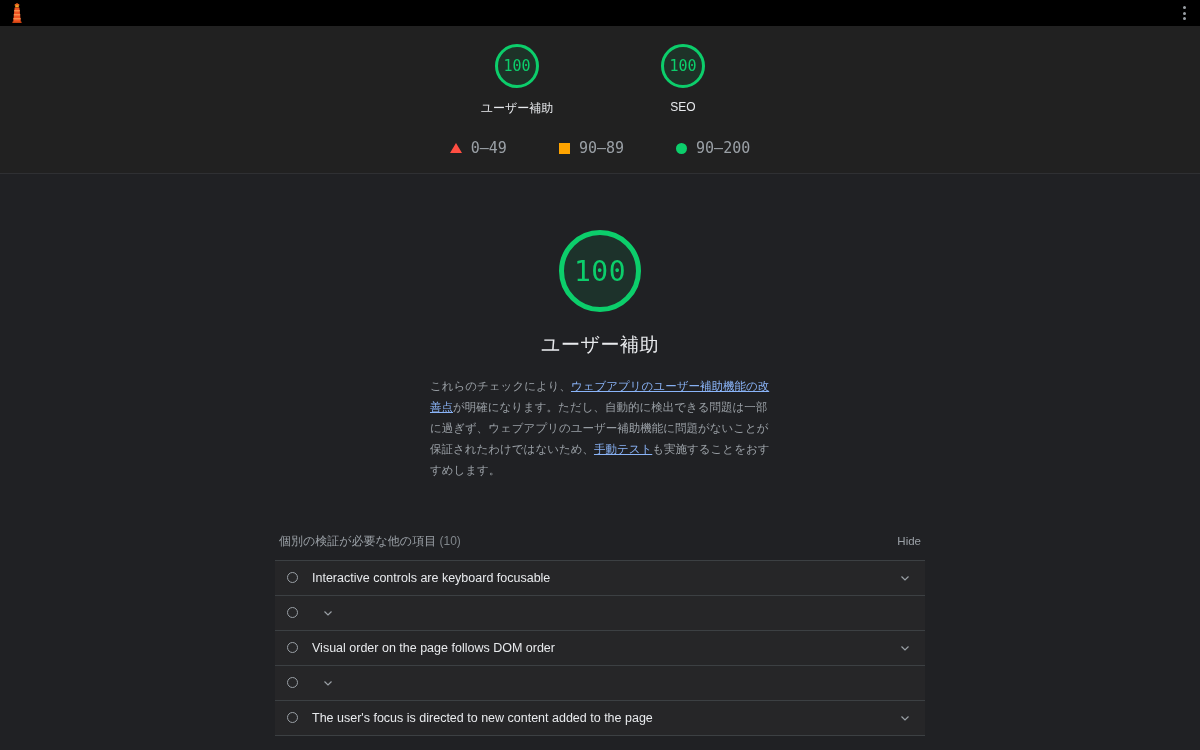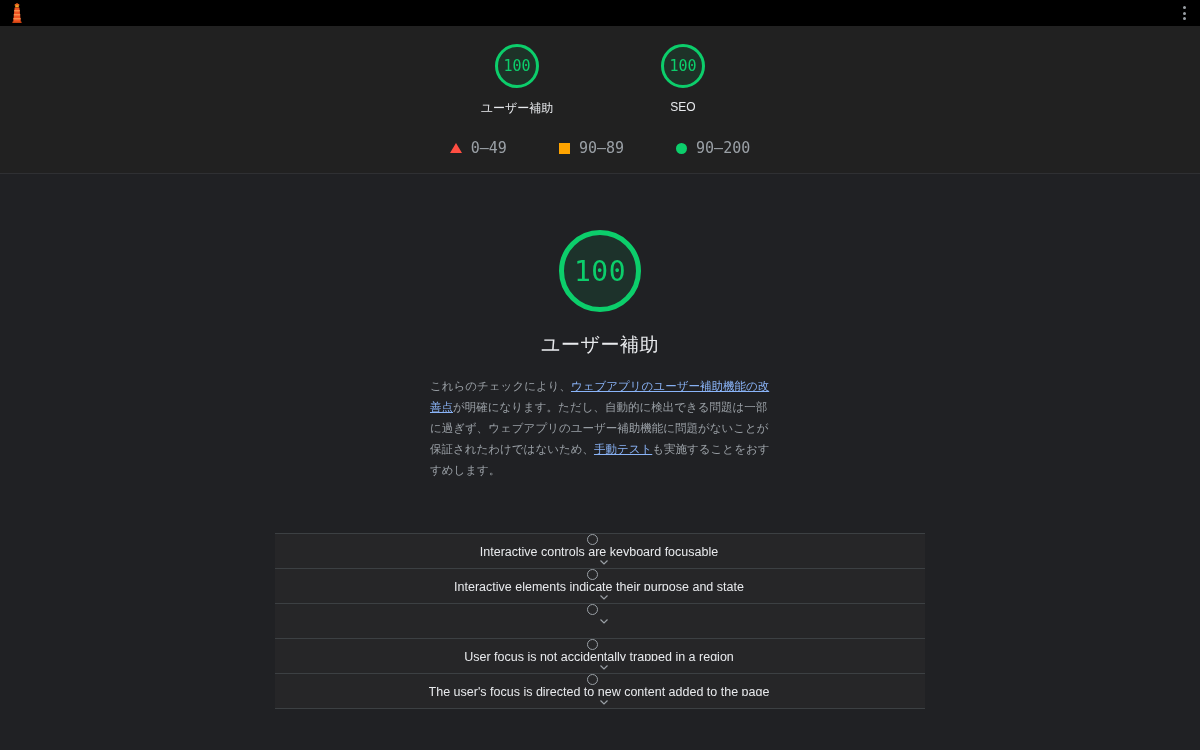--- a/index.html
+++ b/index.html
@@ -98,21 +98,20 @@
   #audit-group-title .count { color: #80868b; }
   #audit-toggle { font-size: 11.5px; color: #9aa0a6; cursor: pointer; }
 
   #audit-list { border-top: 1px solid #3c4043; }
   .audit-row {
     display: flex; align-items: center;
     height: 35px; padding: 0 14px 0 12px;
     background: #262628;
     border-bottom: 1px solid #3c4043;
     cursor: pointer;
-    flex-direction: column;
   }
   .audit-marker {
     width: 11px; height: 11px; border-radius: 50%;
     border: 1.6px solid #9aa0a6;
     flex: 0 0 11px; margin-right: 14px;
   }
   .audit-title {
     flex: 1; font-size: 12.5px; color: #e8eaed;
     white-space: nowrap; overflow: hidden; text-overflow: ellipsis;
   }
@@ -175,45 +174,51 @@
       <div id="big-score">100</div>
     </div>
     <div id="big-gauge-label">ユーザー補助</div>
   </div>
 
   <div id="category-description">
     <span>これらのチェックにより、</span><a href="#">ウェブアプリのユーザー補助機能の改善点</a><span>が明確になります。ただし、自動的に検出できる問題は一部に過ぎず、ウェブアプリのユーザー補助機能に問題がないことが保証されたわけではないため、</span><a href="#">手動テスト</a><span>も実施することをおすすめします。</span>
   </div>
 
   <div id="audit-group">
+    <div id="audit-group-header">
+      <div id="audit-group-title">
+        <span>個別の検証が必要な他の項目</span>
+        <span class="count">(10)</span>
+      </div>
+      <div id="audit-toggle">Hide</div>
+    </div>
 
     <div id="audit-list">
       <div class="audit-row">
         <div class="audit-marker"></div>
         <div class="audit-title">Interactive controls are keyboard focusable</div>
         <svg class="audit-chevron" viewBox="0 0 12 12">
             <path d="M2.5 4.5L6 8l3.5-3.5" fill="none" stroke="#9aa0a6" stroke-width="1.2"></path>
           </svg>
       </div>
       <div class="audit-row">
         <div class="audit-marker"></div>
-        <div class="audit-title">Interactive elements indicate their purpose and state</div>
-        <svg class="audit-chevron" viewBox="0 0 12 12">
-            <path d="M2.5 4.5L6 8l3.5-3.5" fill="none" stroke="#9aa0a6" stroke-width="1.2"></path>
-          </svg>
-      </div>
-      <div class="audit-row">
-        <div class="audit-marker"></div>
-        <svg class="audit-chevron" viewBox="0 0 12 12">
-            <path d="M2.5 4.5L6 8l3.5-3.5" fill="none" stroke="#9aa0a6" stroke-width="1.2"></path>
-          </svg>
-      </div>
-      <div class="audit-row">
-        <div class="audit-marker"></div>
-        <div class="audit-title">User focus is not accidentally trapped in a region</div>
+        <svg class="audit-chevron" viewBox="0 0 12 12">
+            <path d="M2.5 4.5L6 8l3.5-3.5" fill="none" stroke="#9aa0a6" stroke-width="1.2"></path>
+          </svg>
+      </div>
+      <div class="audit-row">
+        <div class="audit-marker"></div>
+        <div class="audit-title">Visual order on the page follows DOM order</div>
+        <svg class="audit-chevron" viewBox="0 0 12 12">
+            <path d="M2.5 4.5L6 8l3.5-3.5" fill="none" stroke="#9aa0a6" stroke-width="1.2"></path>
+          </svg>
+      </div>
+      <div class="audit-row">
+        <div class="audit-marker"></div>
         <svg class="audit-chevron" viewBox="0 0 12 12">
             <path d="M2.5 4.5L6 8l3.5-3.5" fill="none" stroke="#9aa0a6" stroke-width="1.2"></path>
           </svg>
       </div>
       <div class="audit-row">
         <div class="audit-marker"></div>
         <div class="audit-title">The user's focus is directed to new content added to the page</div>
         <svg class="audit-chevron" viewBox="0 0 12 12">
             <path d="M2.5 4.5L6 8l3.5-3.5" fill="none" stroke="#9aa0a6" stroke-width="1.2"></path>
           </svg>

